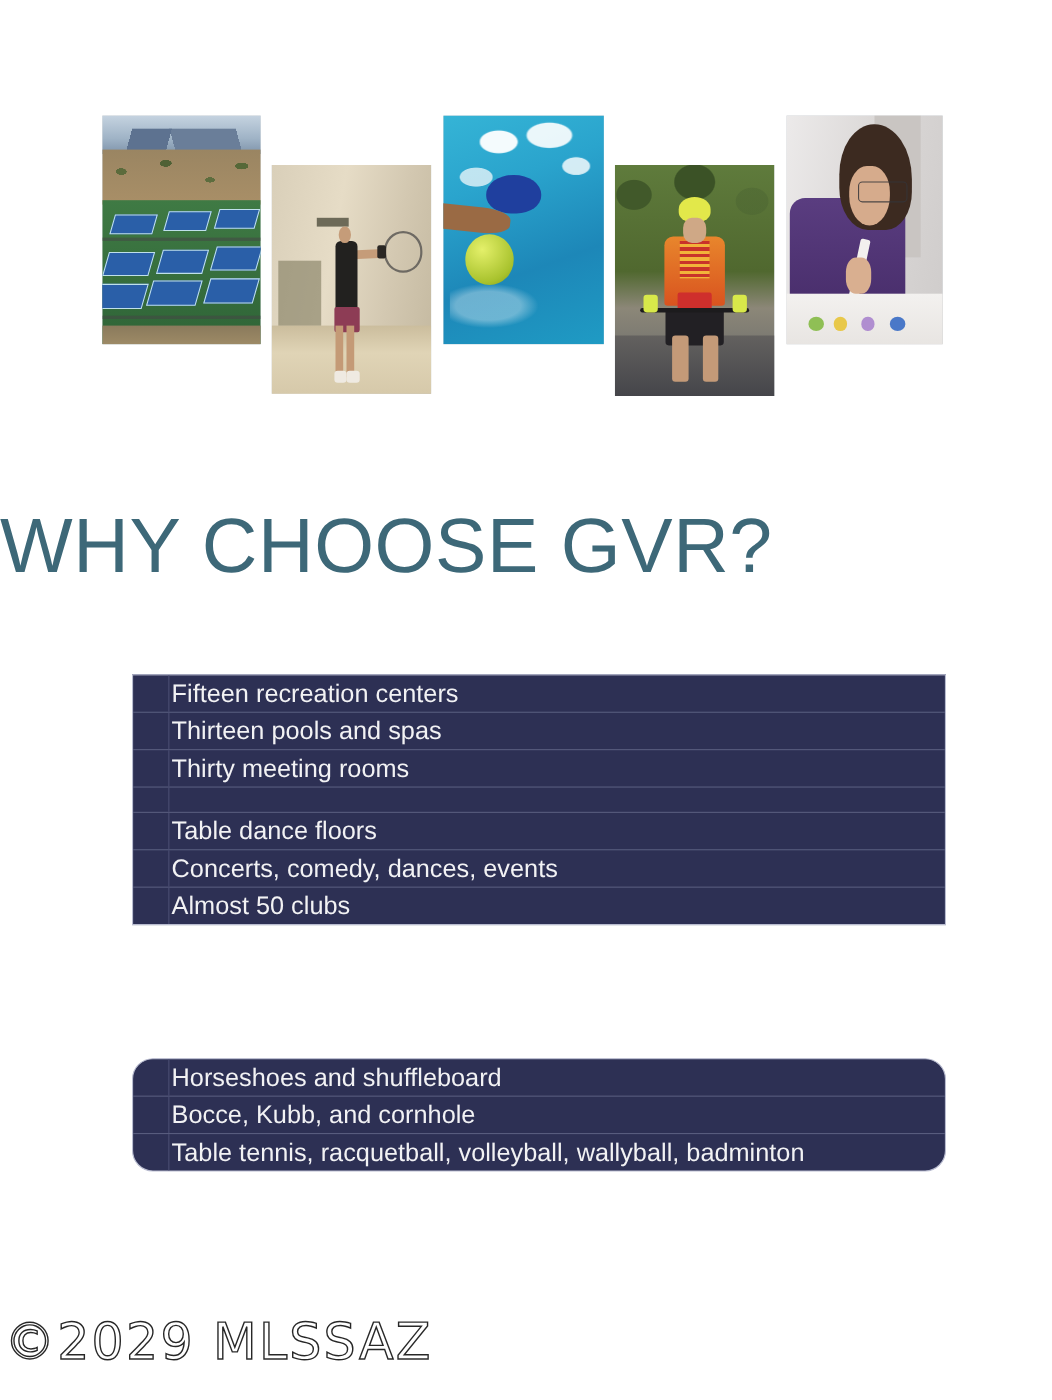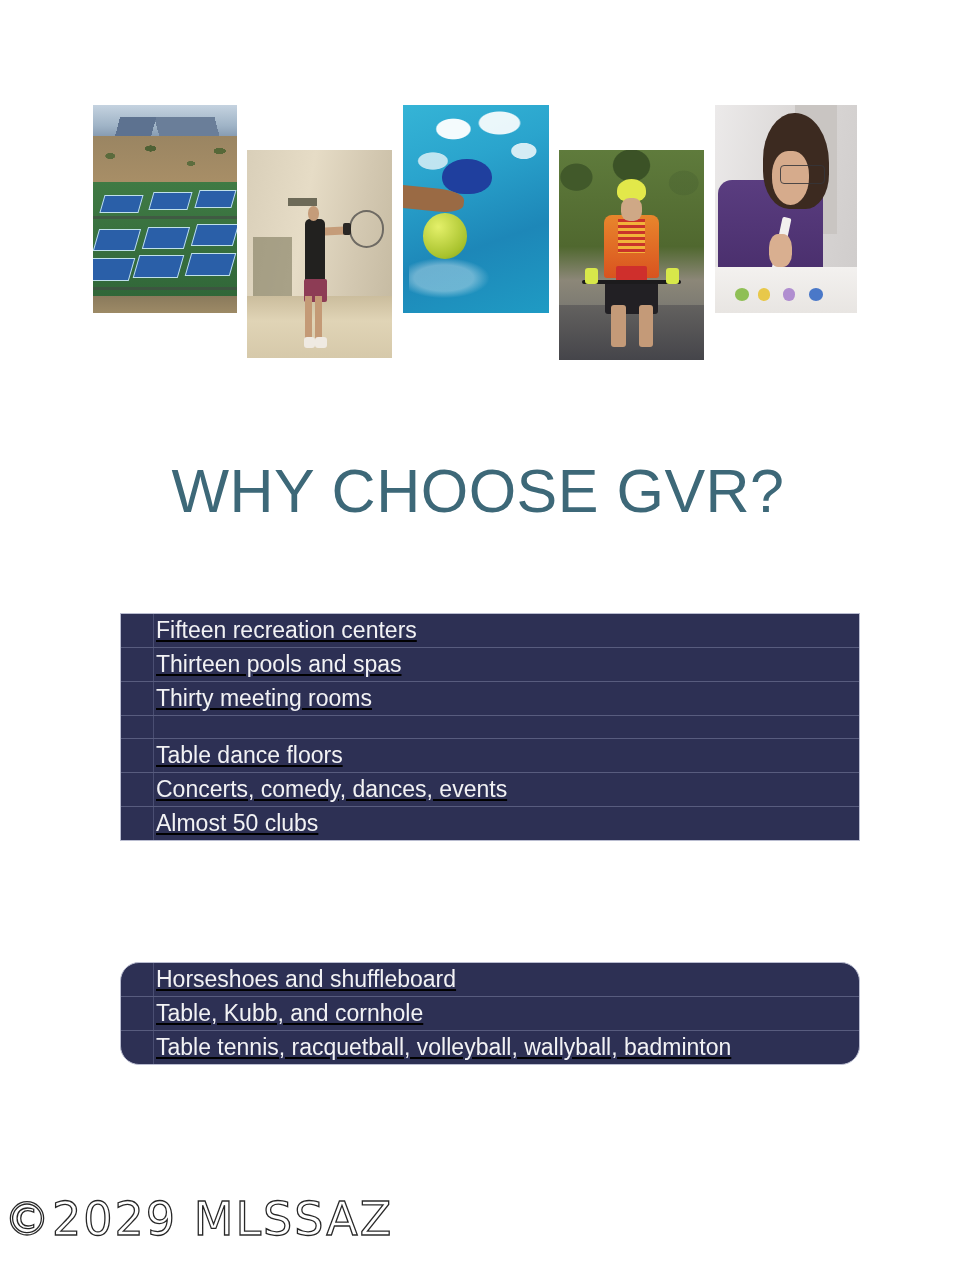--- a/index.html
+++ b/index.html
@@ -258,22 +258,22 @@
   .p5 .paint {
     position: absolute; bottom: 6%; height: 6%; border-radius: 50%;
   }
 
   
   .title {
     position: absolute;
     left: 0;
     top: 461px;
     width: 956px;
-    text-align: center;
-    font-size: 61px;
+    text-align: left;
+    font-size: 70px;
     line-height: 1;
     letter-spacing: 0.5px;
     font-weight: 400;
     color: #3d6878;
     white-space: nowrap;
   }
 
   
   .tbl {
     position: absolute;
@@ -284,21 +284,20 @@
     border: 1px solid #b9bcd0;
   }
   .tbl-a { top: 613px; }
   .tbl-b { top: 962px; border-radius: 19px; }
 
   .trow {
     display: flex;
     align-items: flex-end;
     border-top: 1px solid #585c7e;
     box-sizing: border-box;
-    text-decoration: underline;
   }
   .trow:first-child { border-top: 0; }
 
   .gutter {
     flex: 0 0 32px;
     align-self: stretch;
     border-right: 1px solid #4a4e72;
   }
   .tcell {
     flex: 1 1 auto;
@@ -458,21 +457,21 @@
     </div>
   </div>
 
   <div class="tbl tbl-b">
     <div class="trow">
       <div class="gutter"></div>
       <div class="tcell">Horseshoes and shuffleboard</div>
     </div>
     <div class="trow">
       <div class="gutter"></div>
-      <div class="tcell">Table, Kubb, and cornhole</div>
+      <div class="tcell">Bocce, Kubb, and cornhole</div>
     </div>
     <div class="trow twoline">
       <div class="gutter"></div>
       <div class="tcell">Table tennis, racquetball, volleyball, wallyball, badminton</div>
     </div>
   </div>
 
   <div class="watermark">©2029 MLSSAZ</div>
 
 </div>

